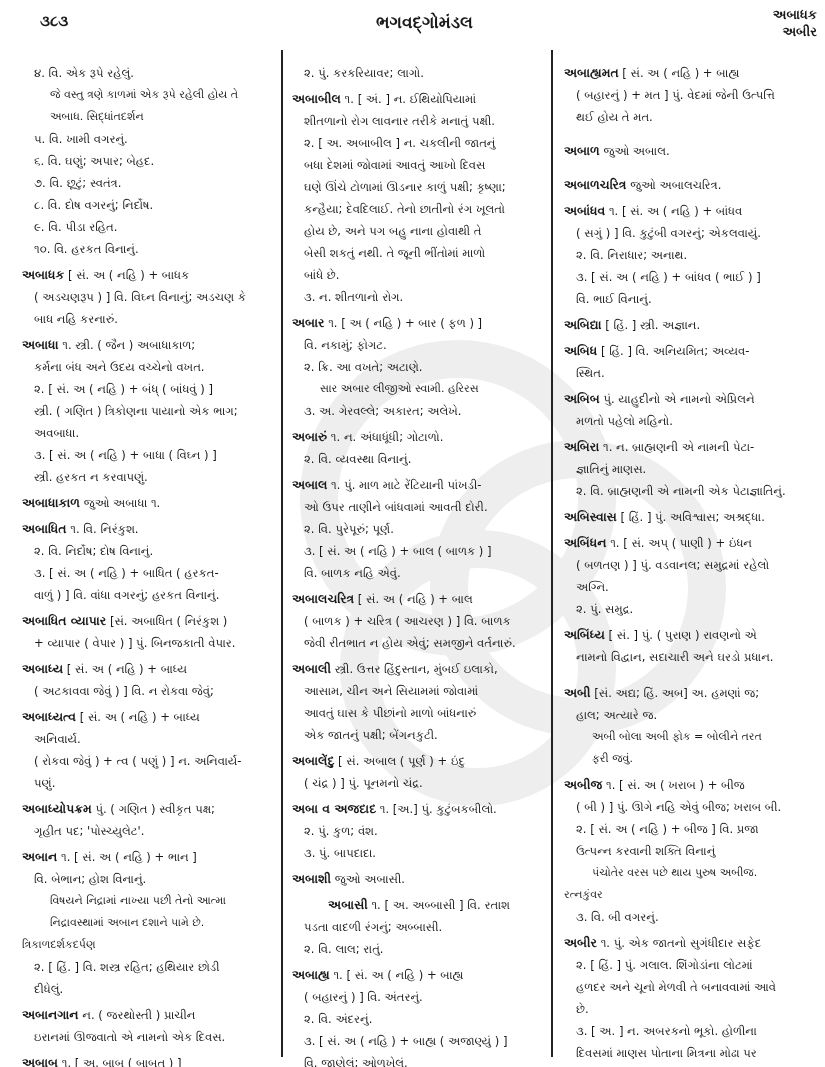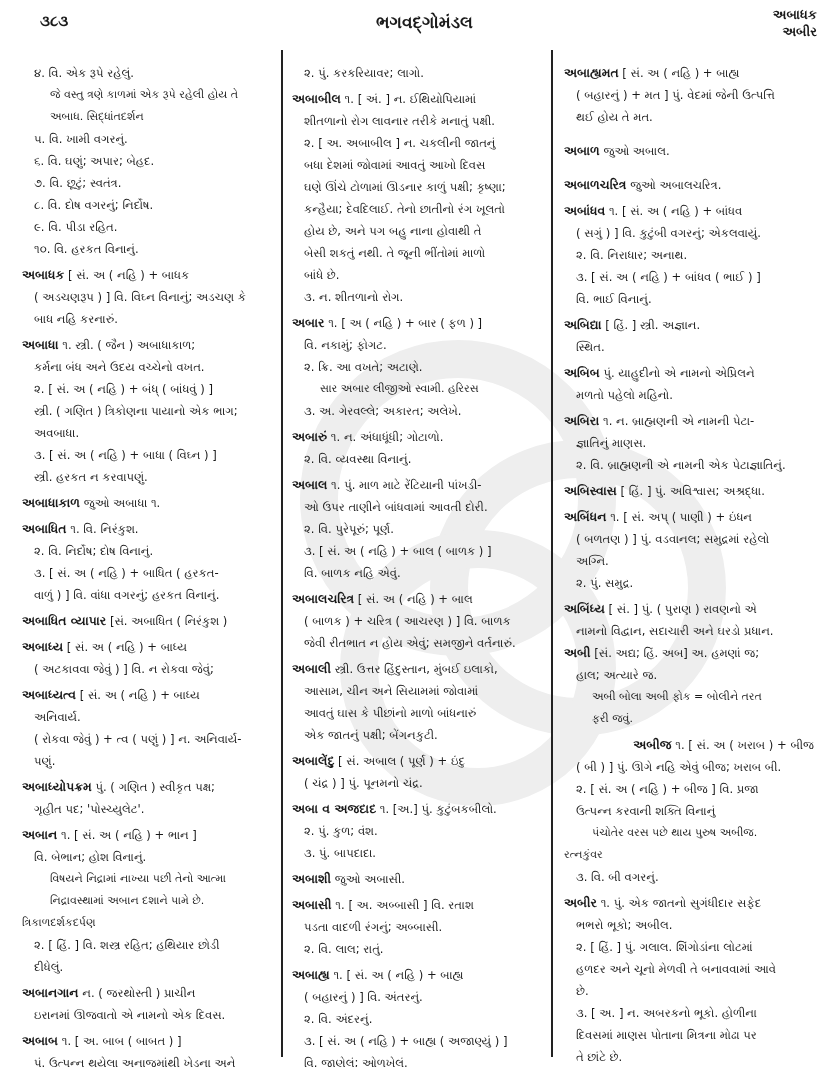--- a/index.html
+++ b/index.html
@@ -89,20 +89,21 @@
       <span class="line cont">સ્ત્રી. ( ગણિત ) ત્રિકોણના પાયાનો એક ભાગ;</span>
       <span class="line cont">અવબાધા.</span>
       <span class="line sense">૩. [ સં. અ ( નહિ ) + બાધા ( વિઘ્ન ) ]</span>
       <span class="line cont">સ્ત્રી. હરકત ન કરવાપણું.</span>
       <span class="line " style="margin-top: 4px;"><span class="hw">અબાધાકાળ</span><span> જુઓ અબાધા ૧.</span></span>
       <span class="line " style="margin-top: 4px;"><span class="hw">અબાધિત</span><span> ૧. વિ. નિરંકુશ.</span></span>
       <span class="line sense">૨. વિ. નિર્દોષ; દોષ વિનાનું.</span>
       <span class="line sense">૩. [ સં. અ ( નહિ ) + બાધિત ( હરકત-</span>
       <span class="line cont">વાળું ) ] વિ. વાંધા વગરનું; હરકત વિનાનું.</span>
       <span class="line " style="margin-top: 4px;"><span class="hw">અબાધિત વ્યાપાર</span><span> [સં. અબાધિત ( નિરંકુશ )</span></span>
+      <span class="line cont">+ વ્યાપાર ( વેપાર ) ] પું. બિનજકાતી વેપાર.</span>
       <span class="line " style="margin-top: 4px;"><span class="hw">અબાધ્ય</span><span> [ સં. અ ( નહિ ) + બાધ્ય</span></span>
       <span class="line cont">( અટકાવવા જેવું ) ] વિ. ન રોકવા જેવું;</span>
       <span class="line " style="margin-top: 4px;"><span class="hw">અબાધ્યત્વ</span><span> [ સં. અ ( નહિ ) + બાધ્ય</span></span>
       <span class="line cont">અનિવાર્ય.</span>
       <span class="line cont">( રોકવા જેવું ) + ત્વ ( પણું ) ] ન. અનિવાર્ય-</span>
       <span class="line cont">પણું.</span>
       <span class="line " style="margin-top: 4px;"><span class="hw">અબાધ્યોપક્રમ</span><span> પું. ( ગણિત ) સ્વીકૃત પક્ષ;</span></span>
       <span class="line cont">ગૃહીત પદ; 'પોસ્ચ્યુલેટ'.</span>
       <span class="line " style="margin-top: 4px;"><span class="hw">અબાન</span><span> ૧. [ સં. અ ( નહિ ) + ભાન ]</span></span>
       <span class="line cont">વિ. બેભાન; હોશ વિનાનું.</span>
@@ -147,21 +148,21 @@
       <span class="line " style="margin-top: 4px;"><span class="hw">અબાલી</span><span> સ્ત્રી. ઉત્તર હિંદુસ્તાન, મુંબઈ ઇલાકો,</span></span>
       <span class="line cont">આસામ, ચીન અને સિયામમાં જોવામાં</span>
       <span class="line cont">આવતું ઘાસ કે પીછાંનો માળો બાંધનારું</span>
       <span class="line cont">એક જાતનું પક્ષી; બેંગનકુટી.</span>
       <span class="line " style="margin-top: 4px;"><span class="hw">અબાલેંદુ</span><span> [ સં. અબાલ ( પૂર્ણ ) + ઇંદુ</span></span>
       <span class="line cont">( ચંદ્ર ) ] પું. પૂનમનો ચંદ્ર.</span>
       <span class="line " style="margin-top: 4px;"><span class="hw">અબા વ અજદાદ</span><span> ૧. [અ.] પું. કુટુંબકબીલો.</span></span>
       <span class="line sense">૨. પું. કુળ; વંશ.</span>
       <span class="line sense">૩. પું. બાપદાદા.</span>
       <span class="line " style="margin-top: 4px;"><span class="hw">અબાશી</span><span> જુઓ અબાસી.</span></span>
-      <span class="line " style="margin-top: 4px;"><span class="hw">અબાસી</span><span> ૧. [ અ. અબ્બાસી ] વિ. રતાશ</span></span>
+      <span class="line " style="margin-top: 4px; text-align: center;"><span class="hw">અબાસી</span><span> ૧. [ અ. અબ્બાસી ] વિ. રતાશ</span></span>
       <span class="line cont">પડતા વાદળી રંગનું; અબ્બાસી.</span>
       <span class="line sense">૨. વિ. લાલ; રાતું.</span>
       <span class="line " style="margin-top: 4px;"><span class="hw">અબાહ્ય</span><span> ૧. [ સં. અ ( નહિ ) + બાહ્ય</span></span>
       <span class="line cont">( બહારનું ) ] વિ. અંતરનું.</span>
       <span class="line sense">૨. વિ. અંદરનું.</span>
       <span class="line sense">૩. [ સં. અ ( નહિ ) + બાહ્ય ( અજાણ્યું ) ]</span>
       <span class="line cont">વિ. જાણેલું; ઓળખેલું.</span>
       <span class="line sense">૪. વિ. બહારની બાજુ વગરનું.</span>
     </div>
   <div class="rule rule2"></div>
@@ -170,46 +171,46 @@
       <span class="line cont">( બહારનું ) + મત ] પું. વેદમાં જેની ઉત્પત્તિ</span>
       <span class="line cont">થઈ હોય તે મત.</span>
       <span class="line " style="margin-top: 12px;"><span class="hw">અબાળ</span><span> જુઓ અબાલ.</span></span>
       <span class="line " style="margin-top: 12px;"><span class="hw">અબાળચરિત્ર</span><span> જુઓ અબાલચરિત્ર.</span></span>
       <span class="line " style="margin-top: 4px;"><span class="hw">અબાંધવ</span><span> ૧. [ સં. અ ( નહિ ) + બાંધવ</span></span>
       <span class="line cont">( સગું ) ] વિ. કુટુંબી વગરનું; એકલવાયું.</span>
       <span class="line sense">૨. વિ. નિરાધાર; અનાથ.</span>
       <span class="line sense">૩. [ સં. અ ( નહિ ) + બાંધવ ( ભાઈ ) ]</span>
       <span class="line cont">વિ. ભાઈ વિનાનું.</span>
       <span class="line " style="margin-top: 4px;"><span class="hw">અબિદ્યા</span><span> [ હિં. ] સ્ત્રી. અજ્ઞાન.</span></span>
+      <span class="line " style="margin-top: 4px;"><span class="hw">અબિધ</span><span> [ હિં. ] વિ. અનિયમિત; અવ્યવ-</span></span>
       <span class="line cont">સ્થિત.</span>
       <span class="line " style="margin-top: 4px;"><span class="hw">અબિબ</span><span> પું. યાહુદીનો એ નામનો એપ્રિલને</span></span>
       <span class="line cont">મળતો પહેલો મહિનો.</span>
       <span class="line " style="margin-top: 4px;"><span class="hw">અબિરા</span><span> ૧. ન. બ્રાહ્મણની એ નામની પેટા-</span></span>
       <span class="line cont">જ્ઞાતિનું માણસ.</span>
       <span class="line sense">૨. વિ. બ્રાહ્મણની એ નામની એક પેટાજ્ઞાતિનું.</span>
       <span class="line " style="margin-top: 4px;"><span class="hw">અબિસ્વાસ</span><span> [ હિં. ] પું. અવિશ્વાસ; અશ્રદ્ધા.</span></span>
       <span class="line " style="margin-top: 4px;"><span class="hw">અબિંધન</span><span> ૧. [ સં. અપ્ ( પાણી ) + ઇંધન</span></span>
       <span class="line cont">( બળતણ ) ] પું. વડવાનલ; સમુદ્રમાં રહેલો</span>
       <span class="line cont">અગ્નિ.</span>
       <span class="line sense">૨. પું. સમુદ્ર.</span>
       <span class="line " style="margin-top: 4px;"><span class="hw">અબિંધ્ય</span><span> [ સં. ] પું. ( પુરાણ ) રાવણનો એ</span></span>
       <span class="line cont">નામનો વિદ્વાન, સદાચારી અને ઘરડો પ્રધાન.</span>
-      <span class="line " style="margin-top: 0;"><span class="hw">અબી</span><span> [સં. અદ્ય; હિં. અબ] અ. હમણાં જ;</span></span>
+      <span class="line " style="margin-top: 14px;"><span class="hw">અબી</span><span> [સં. અદ્ય; હિં. અબ] અ. હમણાં જ;</span></span>
       <span class="line cont">હાલ; અત્યારે જ.</span>
       <span class="line quote">અબી બોલા અબી ફોક = બોલીને તરત</span>
       <span class="line quote">ફરી જવું.</span>
-      <span class="line " style="margin-top: 4px; text-align: right;"><span class="hw">અબીજ</span><span> ૧. [ સં. અ ( ખરાબ ) + બીજ</span></span>
+      <span class="line " style="margin-top: 4px;"><span class="hw">અબીજ</span><span> ૧. [ સં. અ ( ખરાબ ) + બીજ</span></span>
       <span class="line cont">( બી ) ] પું. ઊગે નહિ એવું બીજ; ખરાબ બી.</span>
       <span class="line sense">૨. [ સં. અ ( નહિ ) + બીજ ] વિ. પ્રજા</span>
       <span class="line cont">ઉત્પન્ન કરવાની શક્તિ વિનાનું</span>
       <span class="line quote">પંચોતેર વરસ પછે થાય પુરુષ અબીજ.</span>
       <span class="line source">રત્નકુંવર</span>
       <span class="line sense">૩. વિ. બી વગરનું.</span>
       <span class="line " style="margin-top: 4px;"><span class="hw">અબીર</span><span> ૧. પું. એક જાતનો સુગંધીદાર સફેદ</span></span>
-      <span class="line cont">ભભરો ભૂકો; અબીલ.</span>
       <span class="line sense">૨. [ હિં. ] પું. ગલાલ. શિંગોડાંના લોટમાં</span>
       <span class="line cont">હળદર અને ચૂનો મેળવી તે બનાવવામાં આવે</span>
       <span class="line cont">છે.</span>
       <span class="line sense">૩. [ અ. ] ન. અબરકનો ભૂકો. હોળીના</span>
       <span class="line cont">દિવસમાં માણસ પોતાના મિત્રના મોઢા પર</span>
       <span class="line cont">તે છાંટે છે.</span>
     </div>
 </div>
 
 </body></html>

